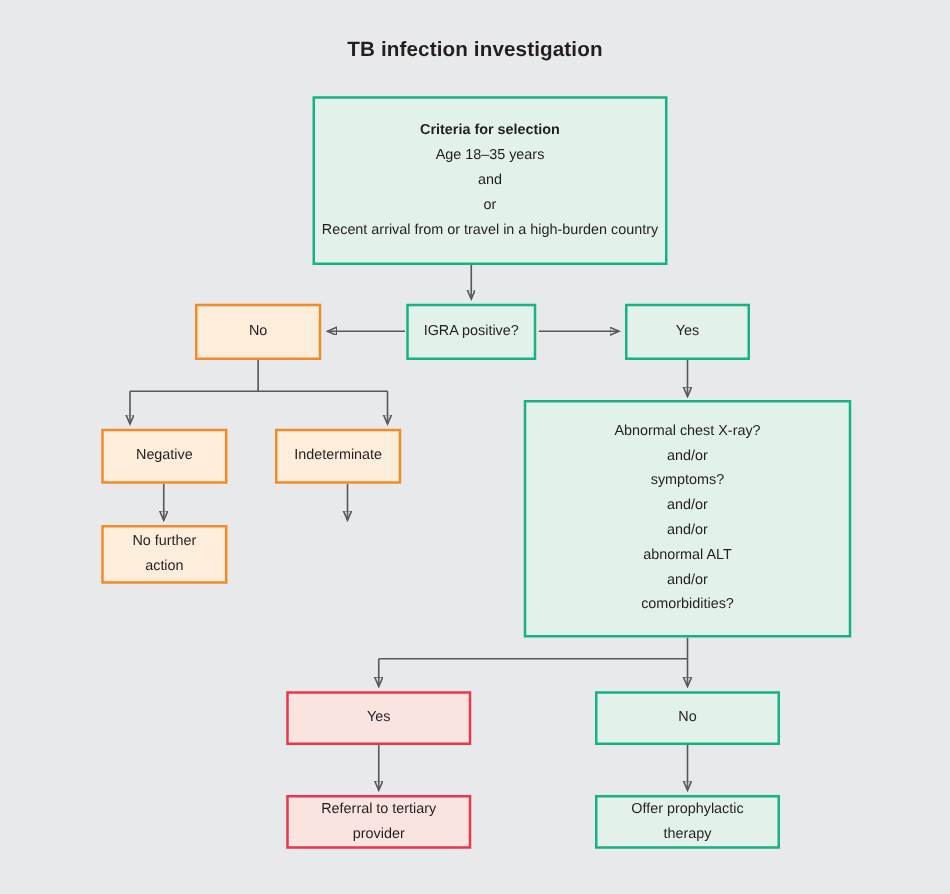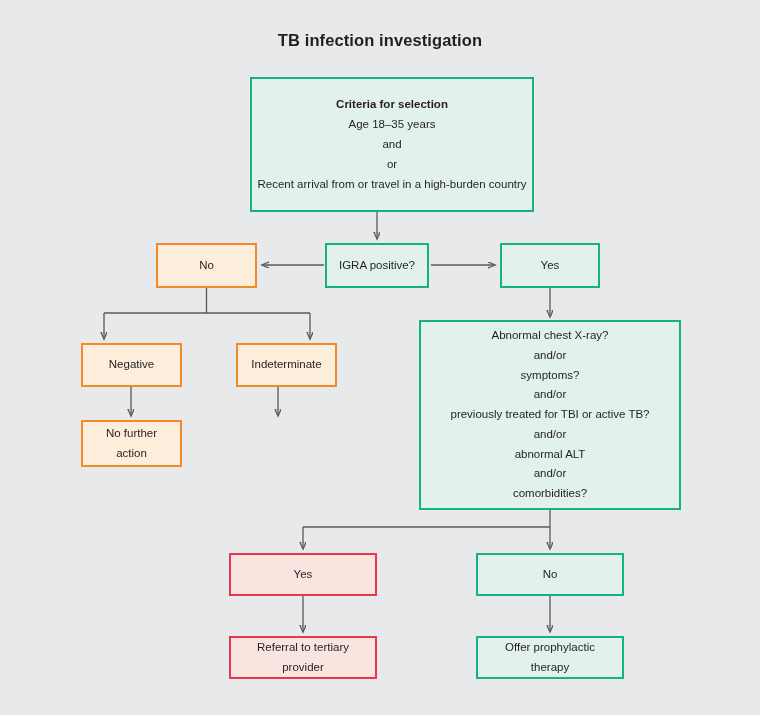--- a/index.html
+++ b/index.html
@@ -133,36 +133,35 @@
   </div>
 
   <div class="node green" style="left:500px; top:243px; width:100px; height:45px;">
     <span class="ln">Yes</span>
   </div>
 
   <div class="node orange" style="left:81px; top:343px; width:101px; height:44px;">
     <span class="ln">Negative</span>
   </div>
 
-  <div class="node orange" style="left:236px; top:343px; width:101px; height:44px;">
+  <div class="node orange" style="left:220px; top:343px; width:101px; height:44px;">
     <span class="ln">Indeterminate</span>
   </div>
 
   <div class="node orange" style="left:81px; top:420px; width:101px; height:47px;">
     <span class="ln">No further</span>
     <span class="ln">action</span>
   </div>
 
 
   <div class="node green" style="left:419px; top:320px; width:262px; height:190px;">
     <span class="ln">Abnormal chest X-ray?</span>
     <span class="ln">and/or</span>
     <span class="ln">symptoms?</span>
     <span class="ln">and/or</span>
-    <span class="ln">previously treated for TBI or active TB?</span>
     <span class="ln">and/or</span>
     <span class="ln">abnormal ALT</span>
     <span class="ln">and/or</span>
     <span class="ln">comorbidities?</span>
   </div>
 
   <div class="node red" style="left:229px; top:553px; width:148px; height:43px;">
     <span class="ln">Yes</span>
   </div>
 

